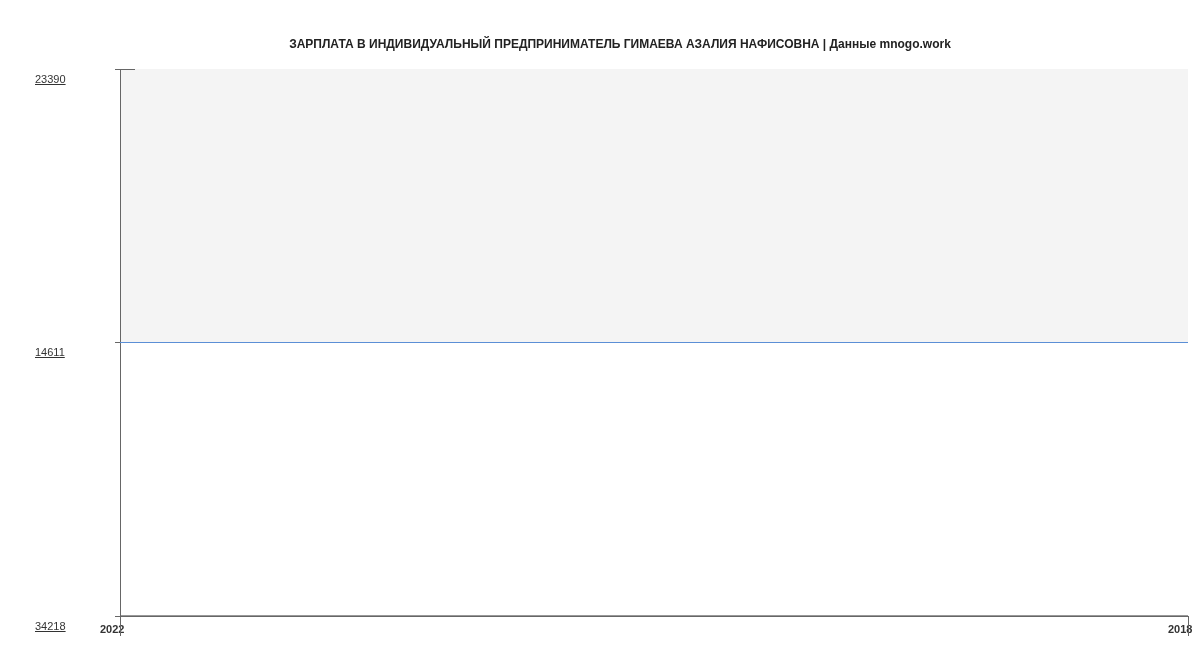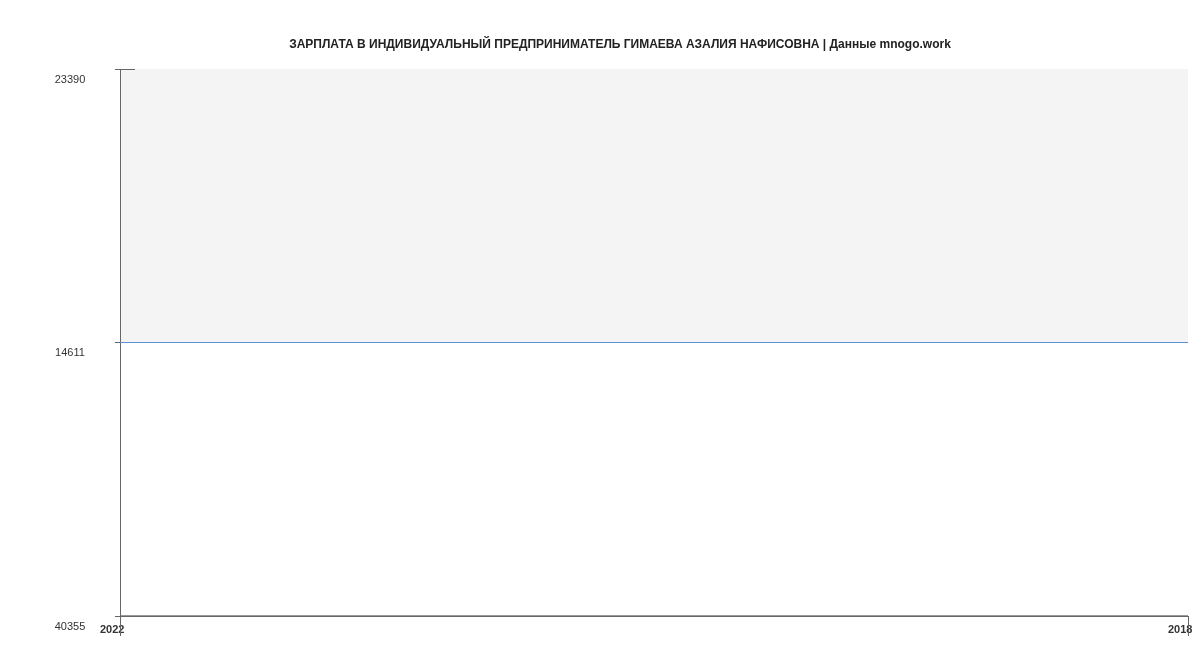--- a/index.html
+++ b/index.html
@@ -71,23 +71,24 @@
       width: 1068px;
       height: 0;
       border-top: 1.5px solid #5b8fd6;
       z-index: 5;
     }
     .ytick {
       position: absolute;
       right: 1105px;
       font-size: 11px;
       color: #333;
-      text-align: center;
+      text-align: left;
       width: 90px;
       line-height: 11px;
+      text-decoration: underline;
     }
     .ytick-marker {
       position: absolute;
       left: 95px;
       width: 5px;
       height: 0;
       border-top: 1px solid #666;
     }
     .xtick {
       position: absolute;
@@ -116,21 +117,21 @@
 
   <div class="plot-panel"></div>
 
   <div class="plot-lower"></div>
 
   <div class="full-axis-left"></div>
   <div class="full-axis-bottom"></div>
 
   <div class="data-line" style="top:322px;"></div>
 
-  <div class="ytick" style="top:591px;">40355</div>
+  <div class="ytick" style="top:591px;">34218</div>
   <div class="ytick-marker" style="top:596px;"></div>
 
   <div class="ytick" style="top:317px;">14611</div>
   <div class="ytick-marker" style="top:322px;"></div>
 
   <div class="ytick" style="top:44px;">23390</div>
   <div class="ytick-marker" style="top:49px;"></div>
 
   <div class="xtick" style="left:70px;">2022</div>
   <div class="xtick-marker" style="left:100px;"></div>

